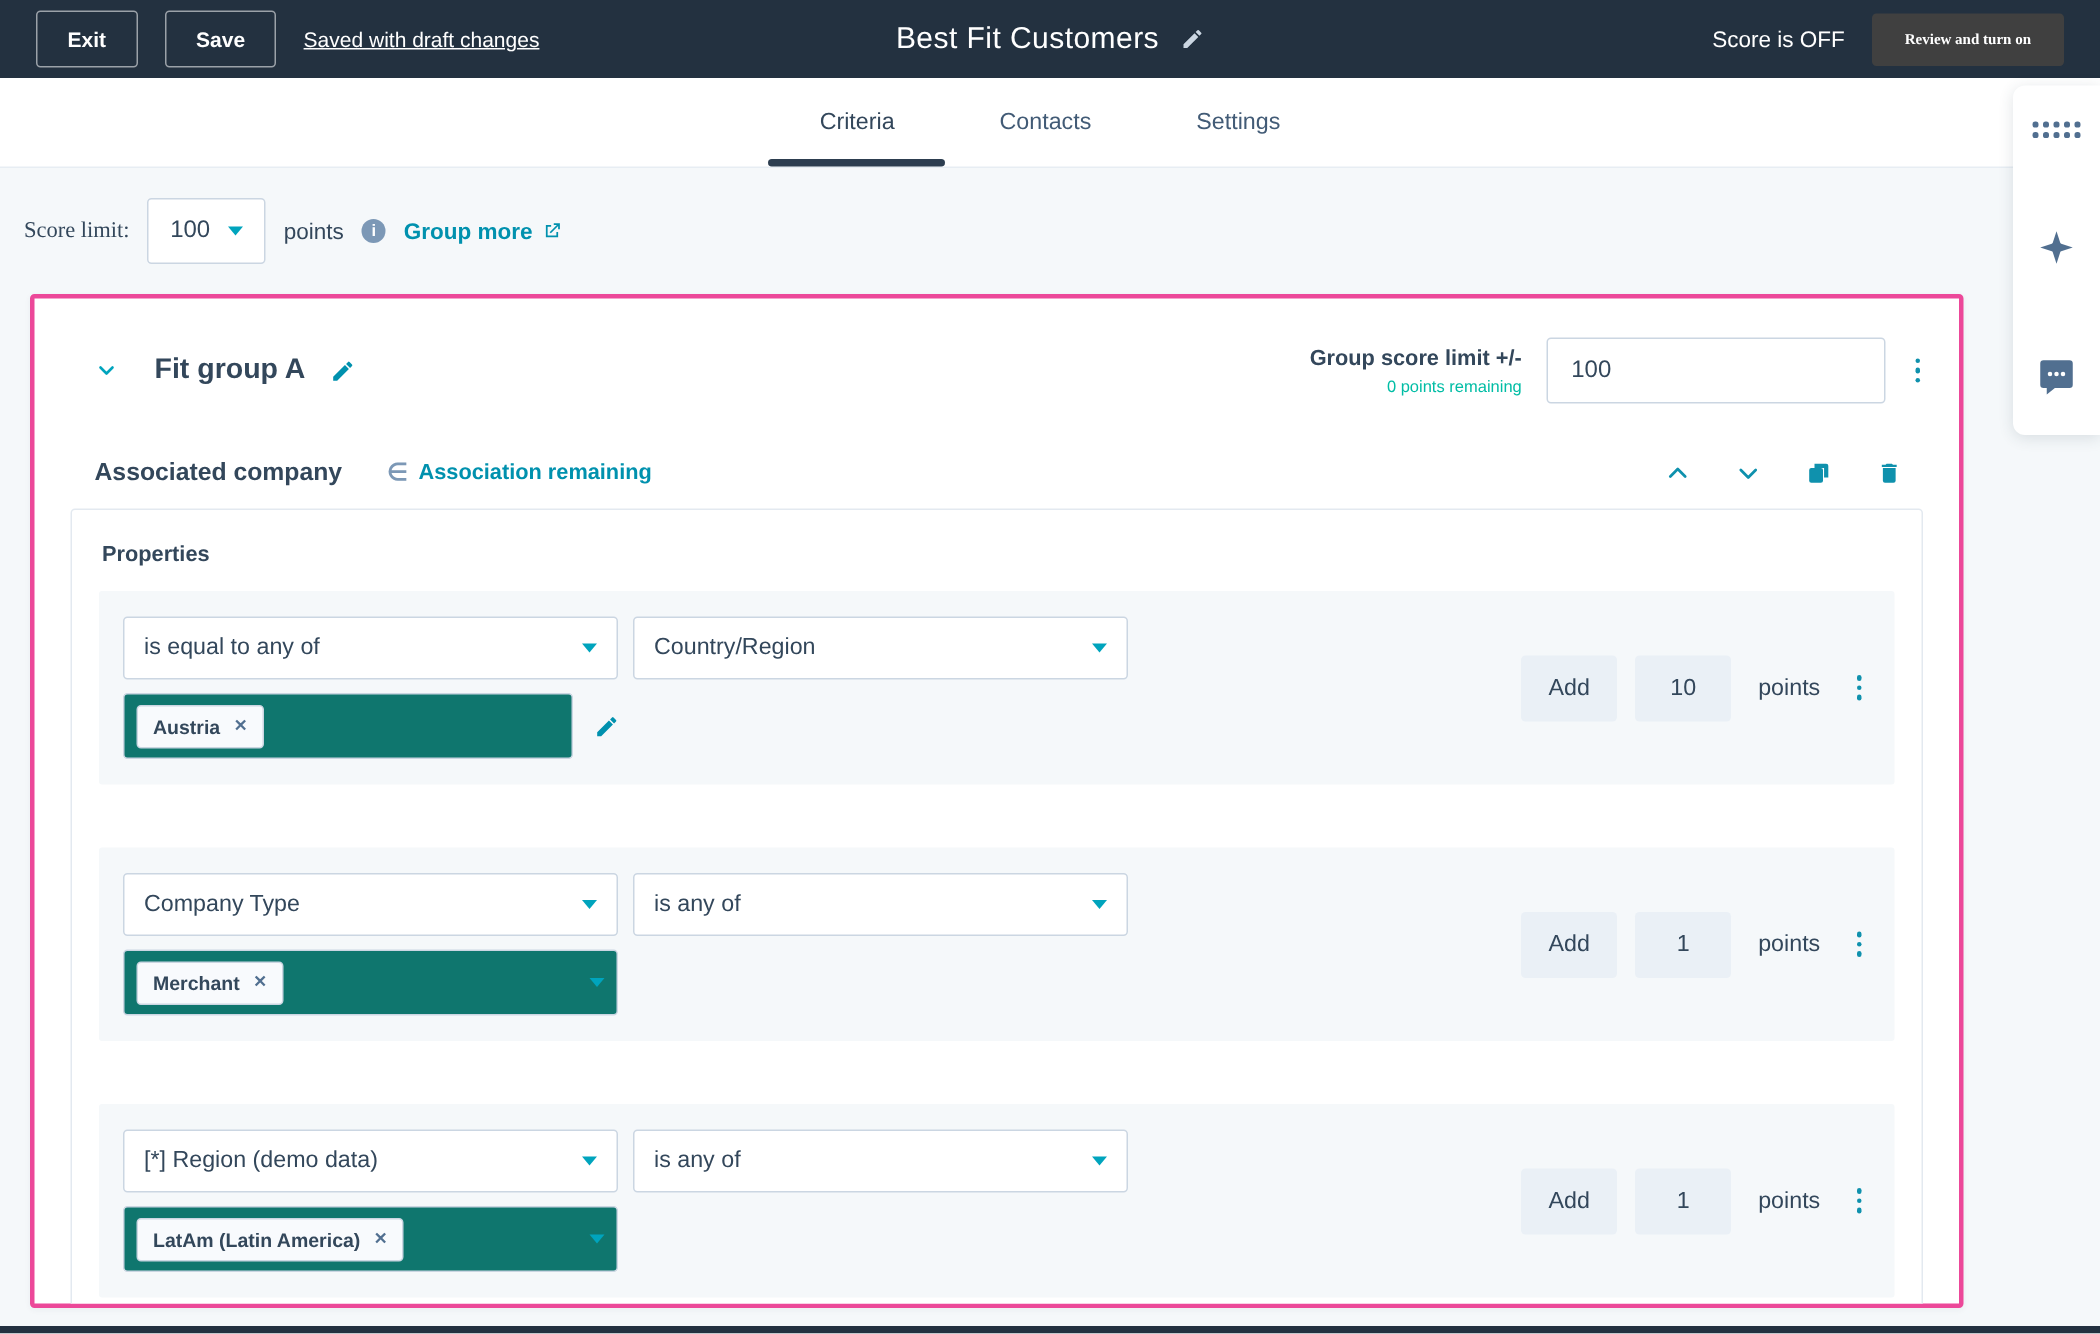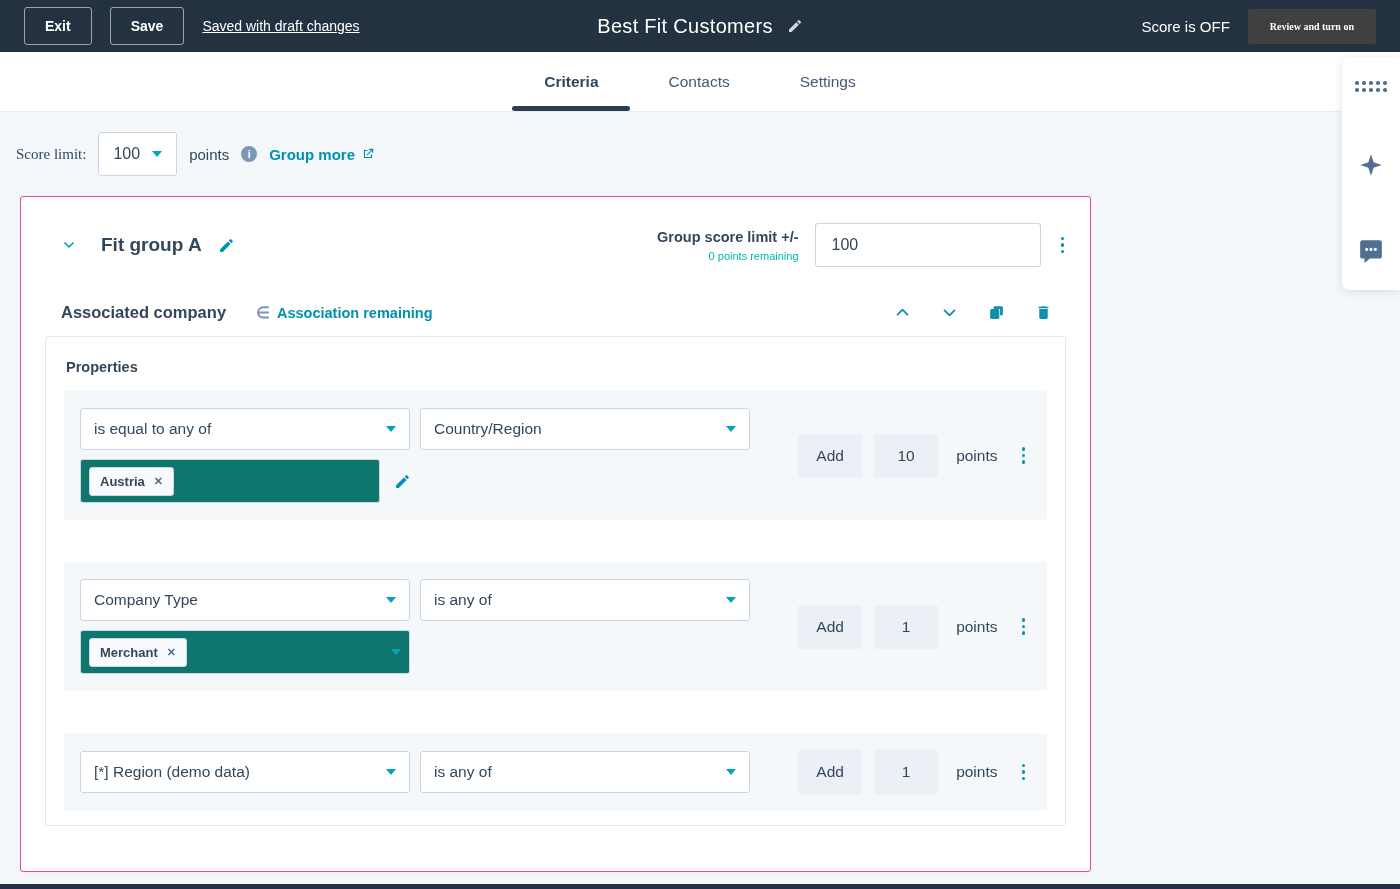--- a/index.html
+++ b/index.html
@@ -40,21 +40,21 @@
     font-size:10px; font-weight:bold; padding:12px 22px; cursor:pointer;
   }
 
   
   .tabbar {
     height:60px; background:#fff; position:relative;
     display:flex; align-items:center; justify-content:center; gap:62px;
     border-bottom:1px solid #e7edf3;
   }
   .tab { font-size:15.5px; color:#425b76; cursor:pointer; padding:0 4px; position:relative; height:100%; display:flex; align-items:center; }
-  .tab.active { color:#33475b; font-weight:bold; }
+  .tab.active { color:#33475b; font-weight:normal; }
   .tab-underline {
     position:absolute; bottom:0; left:50%; transform:translateX(-50%);
     width:118px; height:5px; border-radius:3px; background:#2d3e50;
   }
 
   
   .score-row {
     height:84px; display:flex; align-items:center; padding-left:16px; gap:12px;
   }
   .score-label { font-size:15px;font-family:Liberation Serif, serif; }
@@ -69,22 +69,22 @@
     width:16px; height:16px; border-radius:50%; background:#7c98b6;
     color:#fff; font-size:11px; font-weight:bold;
     display:flex; align-items:center; justify-content:center; cursor:pointer;
   }
   .info-icon::before { content:"i"; }
   .learn-more { color:#0091ae; font-weight:bold; font-size:15px; display:flex; align-items:center; gap:6px; cursor:pointer; text-decoration:none; }
   .ext-icon { width:14px; height:14px; fill:#0091ae; }
 
   
   .card {
-    position:absolute; top:196px; left:20px; width:1071px; bottom:17px;
-    background:#fff; border:1px solid #ec4899; border-radius:3px;
+    position:absolute; top:196px; left:20px; width:1289px; bottom:17px;
+    background:#fff; border:3px solid #ec4899; border-radius:3px;
     box-shadow:0 1px 4px rgba(45,62,80,.05);
     overflow:hidden;
   }
   .group-header {
     display:flex; align-items:center; padding:26px 22px 0 40px;
   }
   .chev-icon { width:16px; height:16px; stroke:#00a4bd; stroke-width:2.6; fill:none; cursor:pointer; }
   .group-name { font-size:19px; font-weight:bold; margin:0 16px 0 24px; }
   .pencil-teal { width:17px; height:17px; fill:#0091ae; cursor:pointer; }
   .group-right { margin-left:auto; display:flex; align-items:center; }
@@ -346,20 +346,29 @@
         <div class="dd-line">
           <div class="dropdown">
             <span>[*] Region (demo data)</span>
             <span class="caret"></span>
           </div>
           <div class="dropdown">
             <span>is any of</span>
             <span class="caret"></span>
           </div>
         </div>
+        <div class="tag-line">
+          <div class="tagbox select">
+            <span class="tag">
+              <span>LatAm (Latin America)</span>
+              <span class="x-icon"></span>
+            </span>
+            <span class="caret"></span>
+          </div>
+        </div>
       </div>
       <div class="prop-right">
         <div class="gray-box">Add</div>
         <div class="gray-box">1</div>
         <span class="prop-points">points</span>
         <div class="kebab">
             <i></i>
             <i></i>
             <i></i>
           </div>

